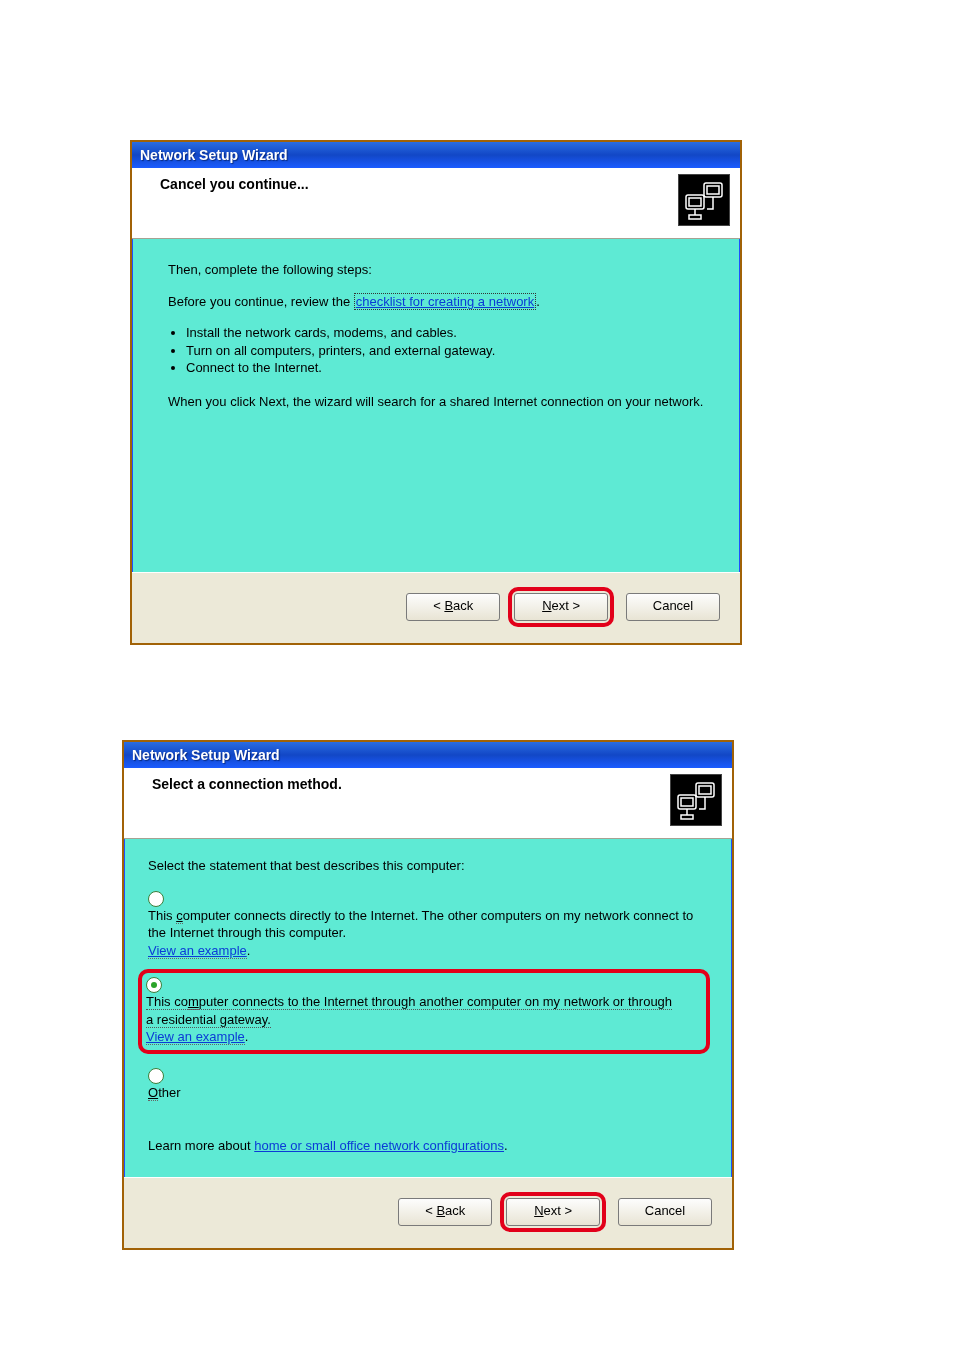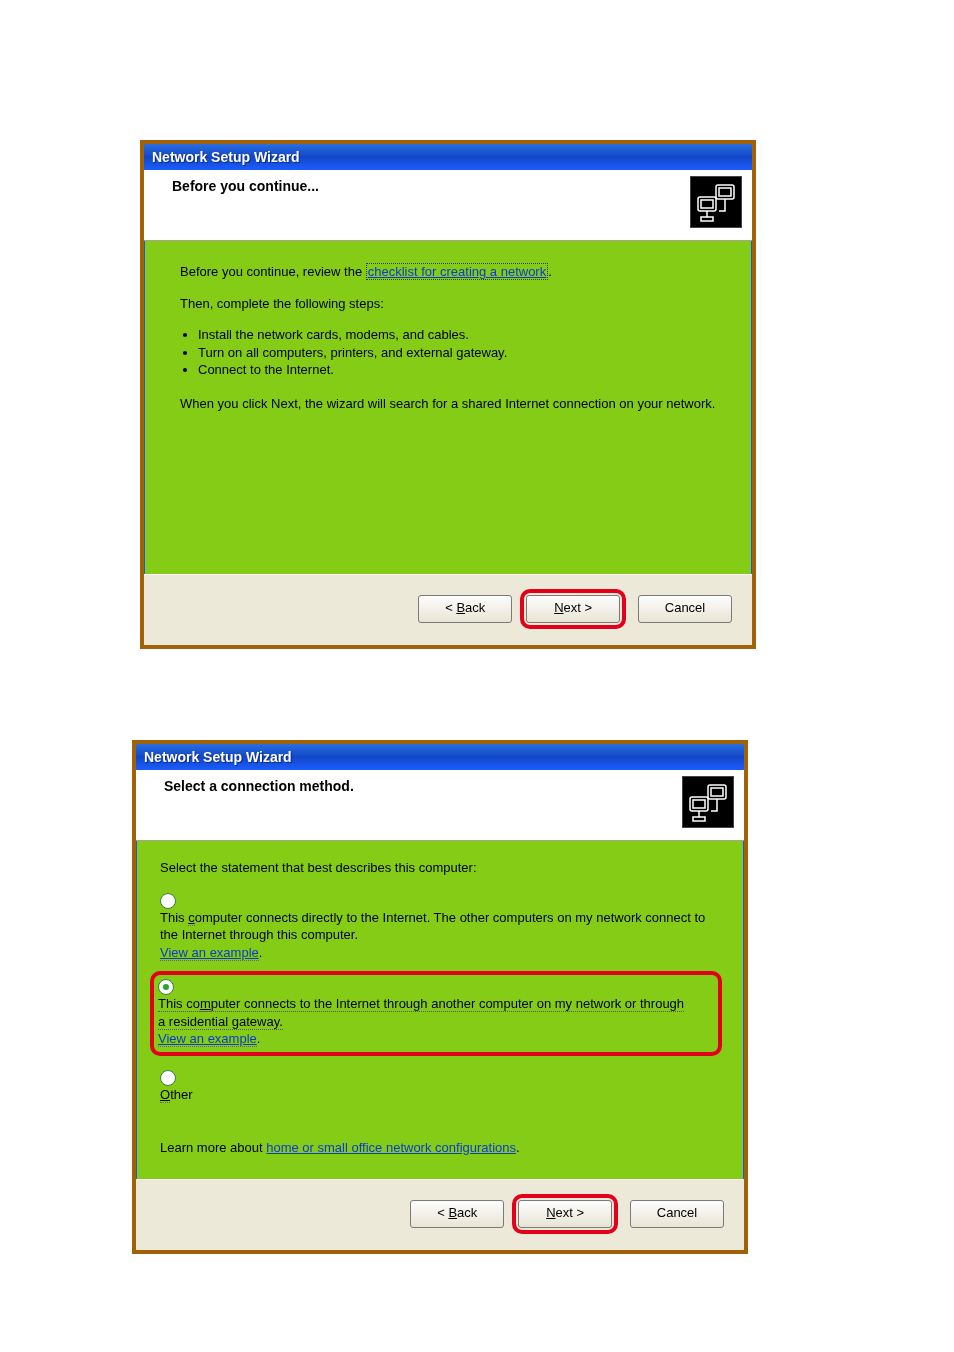--- a/index.html
+++ b/index.html
@@ -1,17 +1,17 @@
 <!DOCTYPE html>
 <html><head>
 <meta charset="utf-8">
 <style>
   html,body{margin:0;padding:0;background:#fff;font-family:"Tahoma","Segoe UI",Arial,sans-serif;font-size:14px;color:#000;}
   .page{width:954px;height:1352px;position:relative;}
-  .dialog{position:absolute;width:608px;border:4px solid #a16207;background:#84cc16;box-shadow:0 0 0 1px #1d51ff inset;margin-left:10px;}
+  .dialog{position:absolute;width:608px;border:2px solid #a16207;background:#5eead4;box-shadow:0 0 0 1px #1d51ff inset;}
   .titlebar{height:26px;background:linear-gradient(to bottom,#2a6de2 0%,#1247c6 50%,#1b5cff 100%);
             color:#fff;font-weight:bold;font-size:14px;line-height:26px;padding:0 8px;text-shadow:1px 1px 1px #082b80;}
   .header{background:#fff;border-bottom:1px solid #a6a292;height:62px;position:relative;padding:8px 12px 0 28px;}
   .header-title{font-weight:bold;font-size:14px;}
   .header-icon{position:absolute;right:10px;top:6px;width:50px;height:50px;background:#000;border:1px solid #444;}
   .header-icon svg{width:100%;height:100%;display:block;}
   .content{padding:22px 36px 8px 36px;line-height:1.35;font-size:13px;}
   .content p{margin:0 0 14px 0;}
   ul.bullet{margin:4px 0 16px 0;padding:0 0 0 18px;}
   ul.bullet li{margin:0;padding:0;}
@@ -39,40 +39,40 @@
 </head>
 <body>
 
 <div class="page">
 
   <div class="dialog" style="left:130px;top:140px;">
     <div class="titlebar">
       <span>Network Setup Wizard</span>
     </div>
     <div class="header">
-      <div class="header-title">Before you continue...</div>
+      <div class="header-title">Cancel you continue...</div>
       <div class="header-icon">
         <svg viewBox="0 0 50 50">
           <rect x="0" y="0" width="50" height="50" fill="#000"></rect>
           <g fill="none" stroke="#fff" stroke-width="1.5">
             <rect x="7" y="20" width="18" height="14" rx="2"></rect>
             <rect x="10" y="23" width="12" height="8"></rect>
             <rect x="25" y="8" width="18" height="14" rx="2"></rect>
             <rect x="28" y="11" width="12" height="8"></rect>
             <path d="M16 34 v6 M34 22 v12 h-6"></path>
             <rect x="10" y="40" width="12" height="4"></rect>
           </g>
         </svg>
       </div>
     </div>
     <div class="content">
+      <p>Then, complete the following steps:</p>
       <p>
         <span>Before you continue, review the </span><span class="link focus-dotted">checklist for creating a network</span><span>.</span>
       </p>
-      <p>Then, complete the following steps:</p>
       <ul class="bullet">
         <li>Install the network cards, modems, and cables.</li>
         <li>Turn on all computers, printers, and external gateway.</li>
         <li>Connect to the Internet.</li>
       </ul>
       <p>When you click Next, the wizard will search for a shared Internet connection on your network.</p>
       <div class="spacer-fill"></div>
     </div>
     <div class="footer">
       <span class="btn-wrap">

